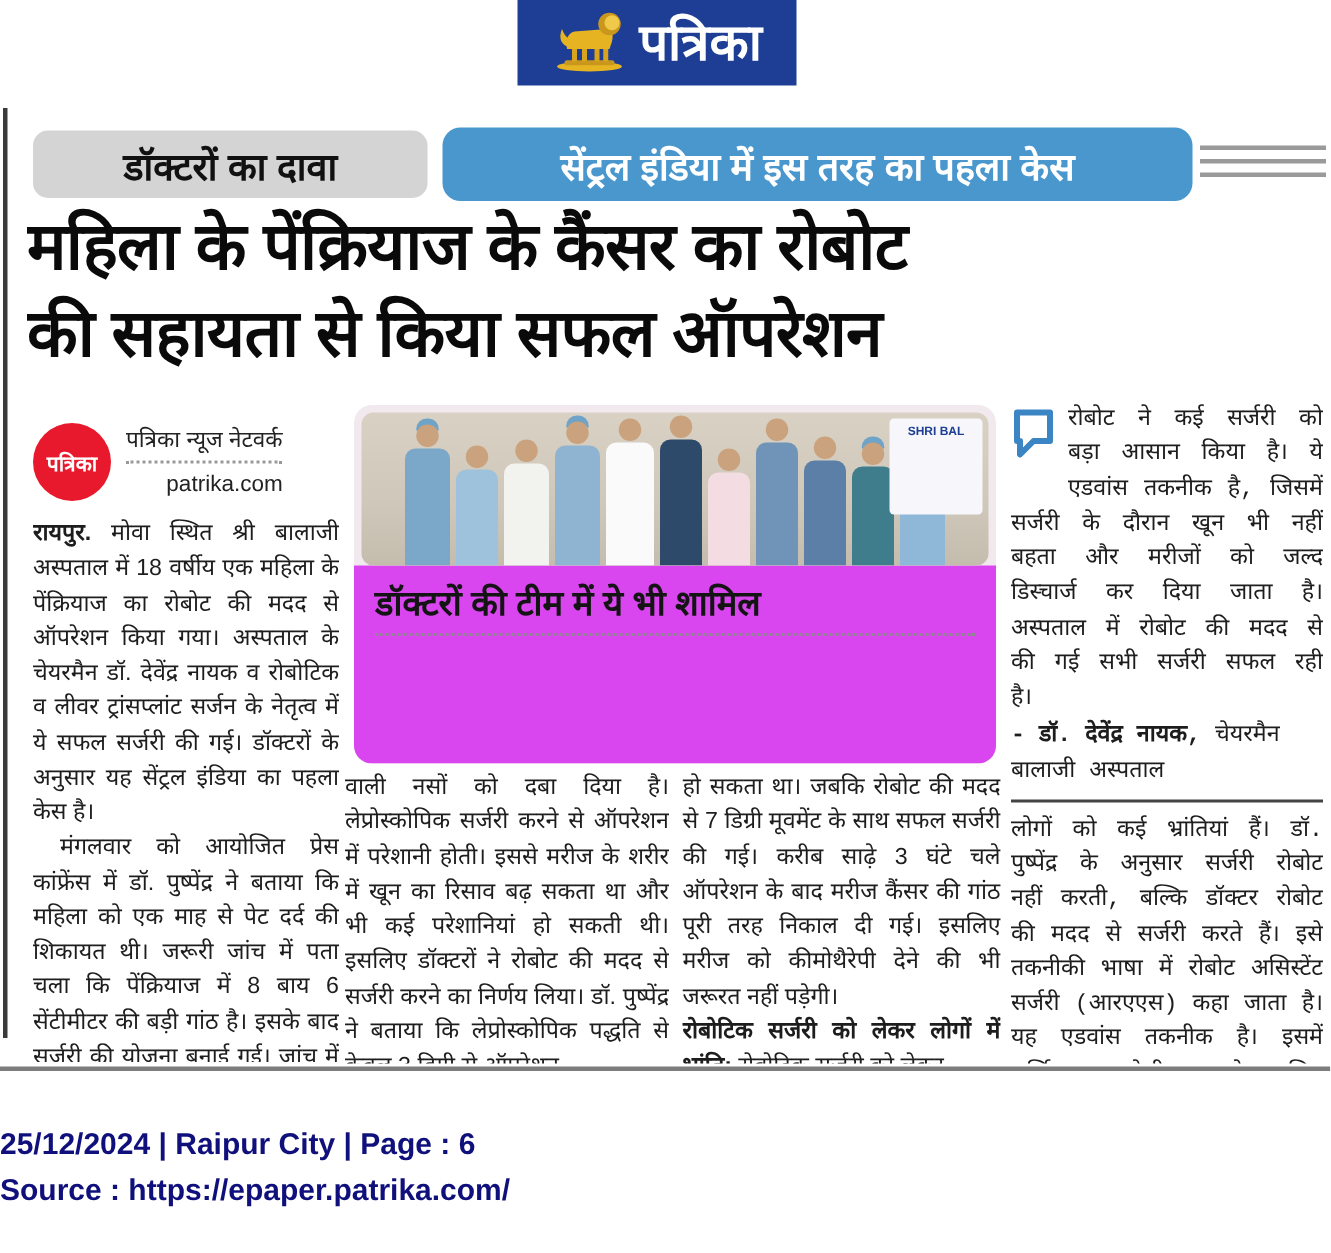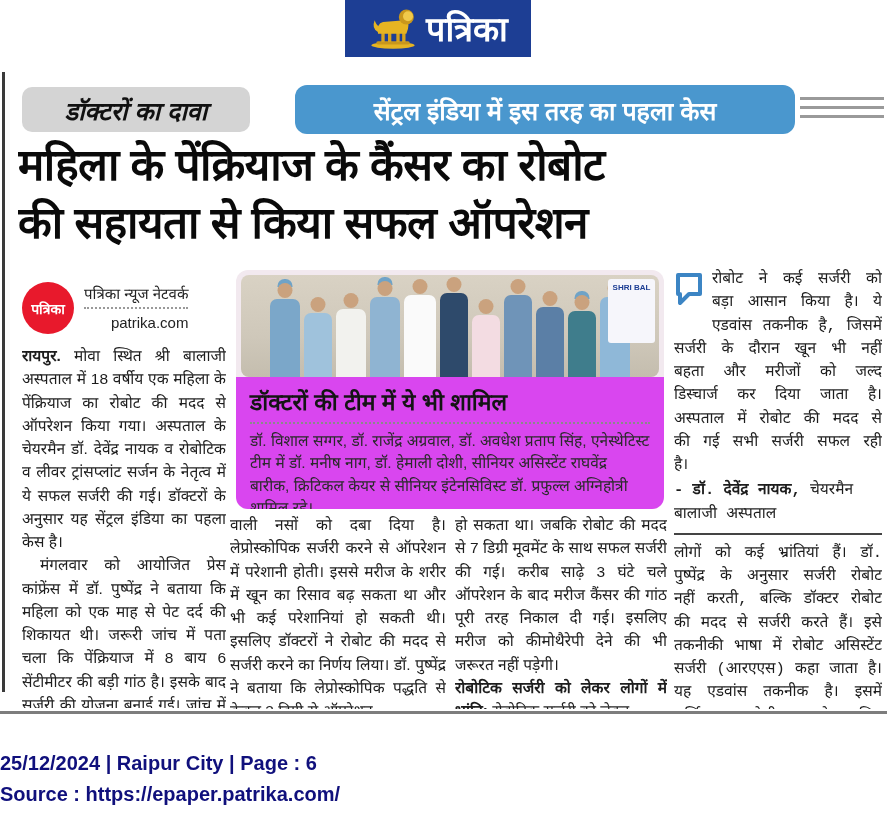--- a/index.html
+++ b/index.html
@@ -6,23 +6,23 @@
   html,body { background:#ffffff; }
   body { font-family:"Liberation Sans","DejaVu Sans",sans-serif; color:#1c1c1c; }
   .page { position:relative; width:887px; height:835px; background:#fff; overflow:hidden; }
 
   
   .masthead { position:absolute; left:345px; top:0; width:186px; height:57px;
     background:#1d3e94; display:flex; align-items:center; justify-content:center; gap:8px; }
   .masthead .brand { color:#fff; font-size:34px; font-weight:bold; line-height:1; }
 
   
-  .kicker-left { position:absolute; left:22px; top:87px; width:228px; height:45px;
+  .kicker-left { position:absolute; left:22px; top:87px; width:263px; height:45px;
     background:#d4d4d4; border-radius:10px; display:flex; align-items:center; justify-content:center;
-    font-size:25px; font-weight:bold; color:#111;font-style:italic; }
+    font-size:25px; font-weight:bold; color:#111; }
   .kicker-right { position:absolute; left:295px; top:85px; width:500px; height:49px;
     background:#4a97ce; border-radius:12px; display:flex; align-items:center; justify-content:center;
     font-size:25px; font-weight:bold; color:#fff; }
   .kicker-lines { position:absolute; left:800px; top:97px; width:84px; }
   .kicker-lines div { height:3px; background:#9a9a9a; margin-bottom:6px; }
 
   
   .left-rule { position:absolute; left:2px; top:72px; width:3px; height:620px; background:#3a3a3a; }
 
   
@@ -51,21 +51,21 @@
   .photo-card { position:absolute; left:236px; top:270px; width:428px; height:239px;
     background:#f2e9ef; border-radius:12px; overflow:hidden; }
   .photo { position:relative; margin:5px 5px 0 5px; height:102px; border-radius:8px; overflow:hidden;
     background:linear-gradient(#d9d2c4 0%, #cfc8ba 60%, #c4bdae 100%); }
   .people { position:absolute; left:0; right:0; bottom:0; height:96px; display:flex; align-items:flex-end; justify-content:center; gap:4px; }
   .person { position:relative; border-radius:7px 7px 0 0; }
   .person .head { position:absolute; top:-16px; left:50%; transform:translateX(-50%);
     width:15px; height:15px; border-radius:50%; background:#caa27e; }
   .person .cap { position:absolute; top:-20px; left:50%; transform:translateX(-50%);
     width:15px; height:8px; border-radius:7px 7px 0 0; background:#6fa3c7; }
-  .photo-banner { position:absolute; right:4px; top:4px; width:47px; height:64px; background:#f6f6fb;
+  .photo-banner { position:absolute; right:4px; top:4px; width:62px; height:64px; background:#f6f6fb;
     border-radius:3px; font-size:8px; font-weight:bold; color:#1d3e94; text-align:center; padding-top:4px; }
   .team-box { padding:8px 14px 0 14px; background:#d946ef; height:132px; }
   .team-heading { font-size:23px; font-weight:bold; color:#141414; padding-bottom:5px;
     border-bottom:2px dotted #8a8a8a; margin-bottom:6px; }
   .team-body { font-size:15.5px; line-height:1.45; color:#2a2a2a; }
 
   
   .quote-icon { float:left; margin:4px 8px 2px 0; }
   .quote-text { }
   .quote-attr { margin-top:2px; }
@@ -166,21 +166,20 @@
             <span class="head"></span>
           </div>
         <div class="person" style="width:30px;height:80px;background:#8fb8d8;">
             <span class="head"></span>
           </div>
       </div>
       <div class="photo-banner">SHRI BAL</div>
     </div>
     <div class="team-box">
       <div class="team-heading">डॉक्टरों की टीम में ये भी शामिल</div>
-      <div class="team-body">डॉ. विशाल सग्गर, डॉ. राजेंद्र अग्रवाल, डॉ. अवधेश प्रताप सिंह, एनेस्थेटिस्ट टीम में डॉ. मनीष नाग, डॉ. हेमाली दोशी, सीनियर असिस्टेंट राघवेंद्र बारीक, क्रिटिकल केयर से सीनियर इंटेनसिविस्ट डॉ. प्रफुल्ल अग्निहोत्री शामिल रहे।</div>
     </div>
   </div>
 
   <div class="bodytext col2">वाली नसों को दबा दिया है। लेप्रोस्कोपिक सर्जरी करने से ऑपरेशन में परेशानी होती। इससे मरीज के शरीर में खून का रिसाव बढ़ सकता था और भी कई परेशानियां हो सकती थी। इसलिए डॉक्टरों ने रोबोट की मदद से सर्जरी करने का निर्णय लिया। डॉ. पुष्पेंद्र ने बताया कि लेप्रोस्कोपिक पद्धति से केवल 3 डिग्री से ऑपरेशन</div>
 
   <div class="bodytext col3">
     <span>हो सकता था। जबकि रोबोट की मदद से 7 डिग्री मूवमेंट के साथ सफल सर्जरी की गई। करीब साढ़े 3 घंटे चले ऑपरेशन के बाद मरीज कैंसर की गांठ पूरी तरह निकाल दी गई। इसलिए मरीज को कीमोथैरेपी देने की भी जरूरत नहीं पड़ेगी।</span><br>
     <span class="subhead-inline">रोबोटिक सर्जरी को लेकर लोगों में भ्रांति:</span><span> रोबोटिक सर्जरी को लेकर</span>
   </div>
 

